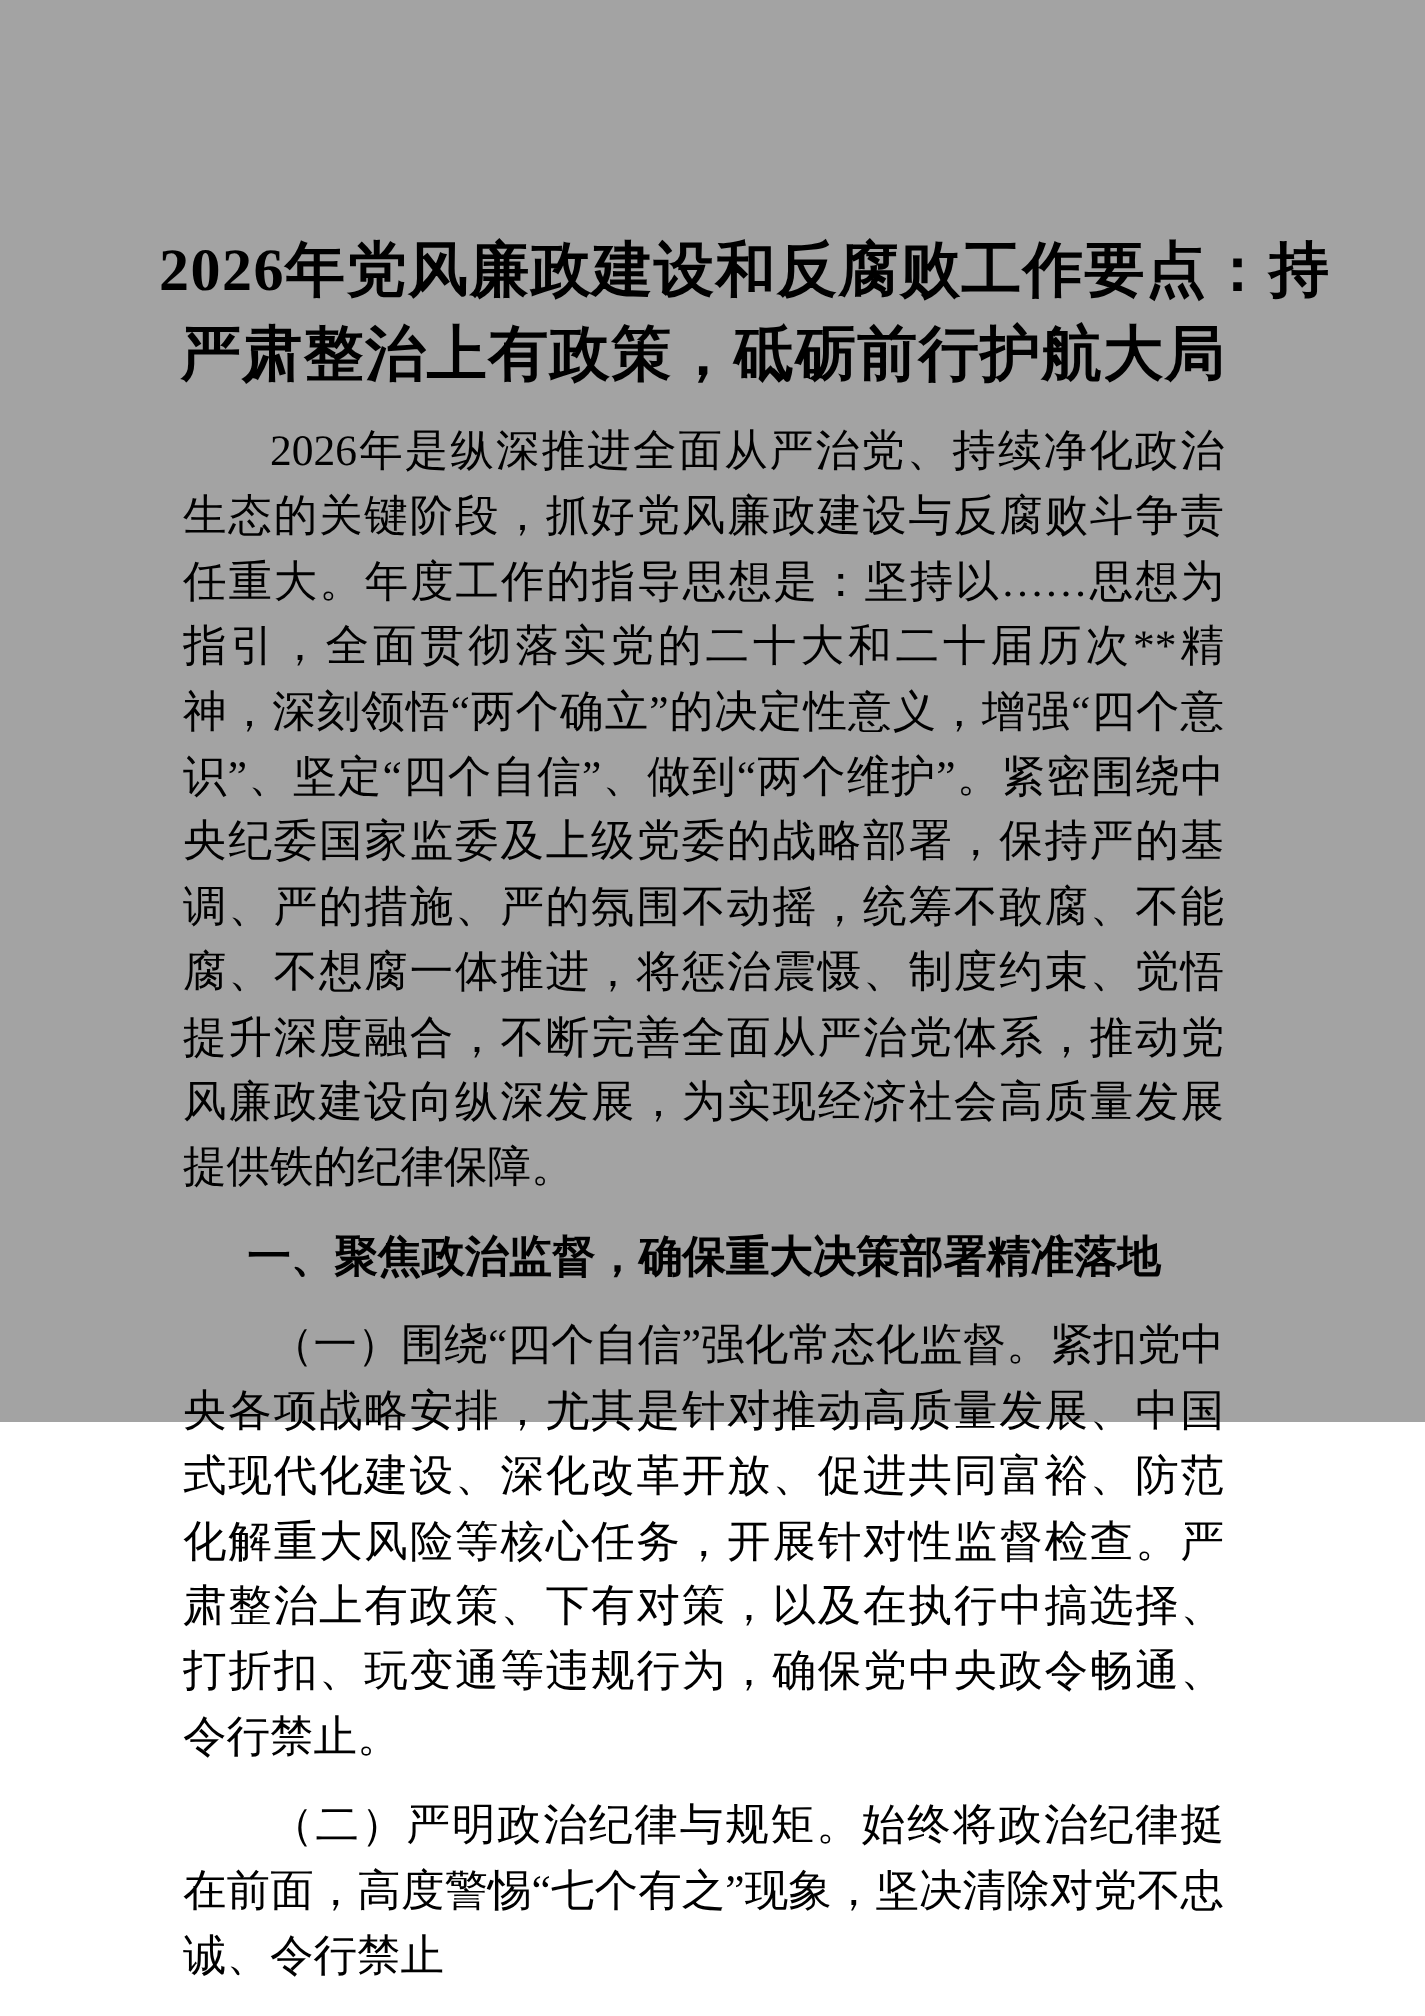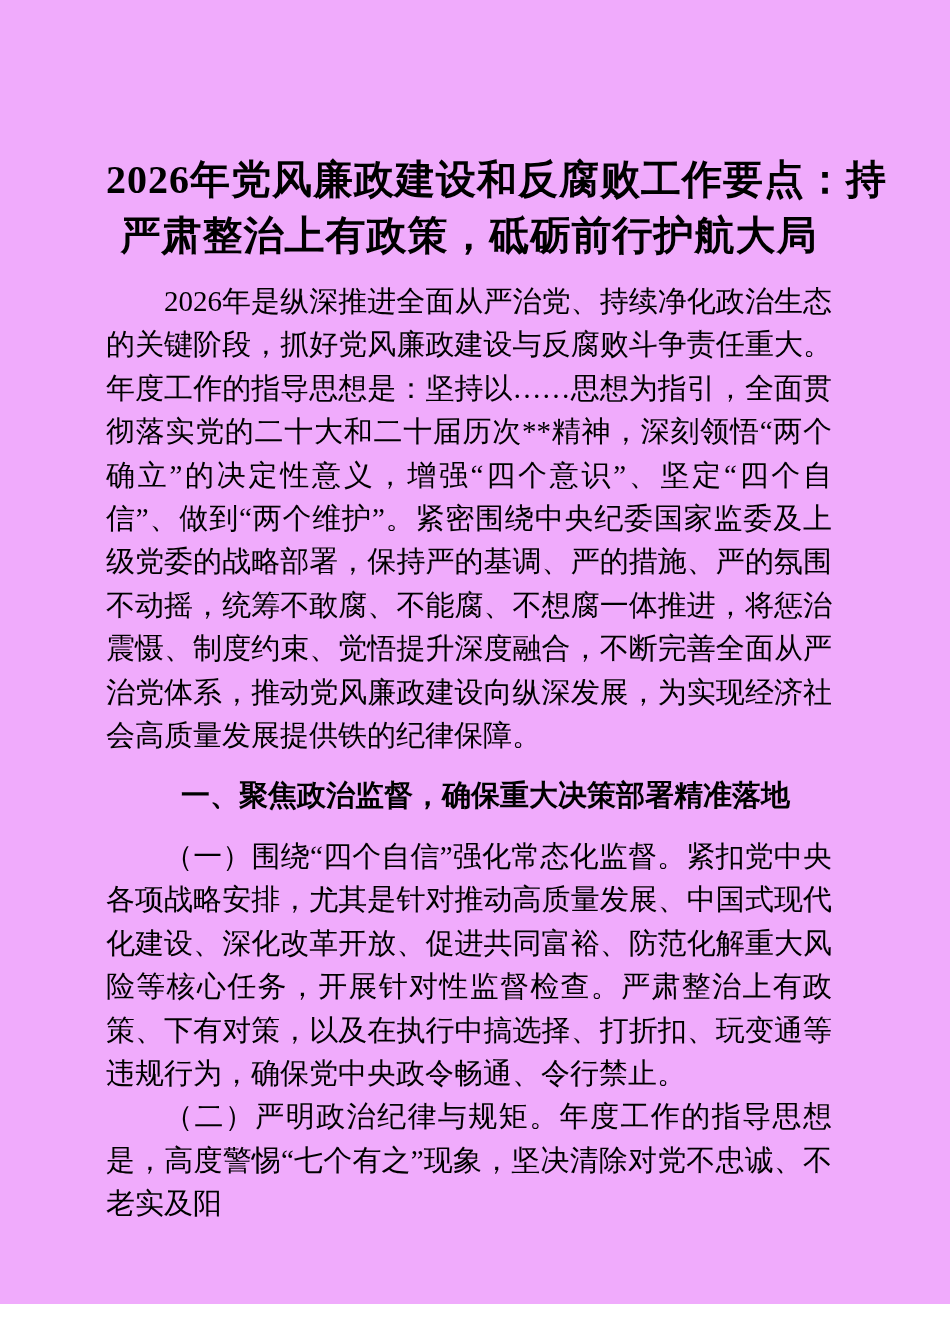--- a/index.html
+++ b/index.html
@@ -10,46 +10,46 @@
   body {
     width: 950px;
     height: 1344px;
     overflow: hidden;
     color: #000000;
     font-family: "Liberation Serif", "DejaVu Serif", serif;
   }
   .page {
     box-sizing: border-box;
     width: 950px;
-    height: 1304px;
+    height: 948px;
     padding: 152px 118px 3px 106px;
-    background: #f0abfc;
+    background: #a3a3a3;
   }
   .doc-title {
     margin: 0 0 16px 0;
     font-size: 40px;
     font-weight: bold;
     line-height: 56px;
     text-align: center;
     letter-spacing: 1px;
   }
   .title-line {
     display: block;
     white-space: nowrap;
   }
   .body-para {
-    margin: 0;
+    margin: 16px;
     font-size: 29px;
     line-height: 43.4px;
     text-align: justify;
     text-justify: inter-character;
     text-indent: 2em;
   }
   .section-heading {
-    margin: 17px;
+    margin: 1px;
     font-size: 29px;
     line-height: 43.4px;
     font-weight: bold;
     text-indent: 2em;
     white-space: nowrap;
   }
 </style>
 </head>
 <body>
 
@@ -59,15 +59,15 @@
     <span class="title-line">2026年党风廉政建设和反腐败工作要点：持</span>
     <span class="title-line">严肃整治上有政策，砥砺前行护航大局</span>
   </h1>
 
   <p class="body-para">2026年是纵深推进全面从严治党、持续净化政治生态的关键阶段，抓好党风廉政建设与反腐败斗争责任重大。年度工作的指导思想是：坚持以……思想为指引，全面贯彻落实党的二十大和二十届历次**精神，深刻领悟“两个确立”的决定性意义，增强“四个意识”、坚定“四个自信”、做到“两个维护”。紧密围绕中央纪委国家监委及上级党委的战略部署，保持严的基调、严的措施、严的氛围不动摇，统筹不敢腐、不能腐、不想腐一体推进，将惩治震慑、制度约束、觉悟提升深度融合，不断完善全面从严治党体系，推动党风廉政建设向纵深发展，为实现经济社会高质量发展提供铁的纪律保障。</p>
 
   <h2 class="section-heading">一、聚焦政治监督，确保重大决策部署精准落地</h2>
 
   <p class="body-para">（一）围绕“四个自信”强化常态化监督。紧扣党中央各项战略安排，尤其是针对推动高质量发展、中国式现代化建设、深化改革开放、促进共同富裕、防范化解重大风险等核心任务，开展针对性监督检查。严肃整治上有政策、下有对策，以及在执行中搞选择、打折扣、玩变通等违规行为，确保党中央政令畅通、令行禁止。</p>
 
-  <p class="body-para">（二）严明政治纪律与规矩。年度工作的指导思想是，高度警惕“七个有之”现象，坚决清除对党不忠诚、不老实及阳</p>
+  <p class="body-para">（二）严明政治纪律与规矩。始终将政治纪律挺在前面，高度警惕“七个有之”现象，坚决清除对党不忠诚、令行禁止</p>
 
 </div>
 
 </body></html>

